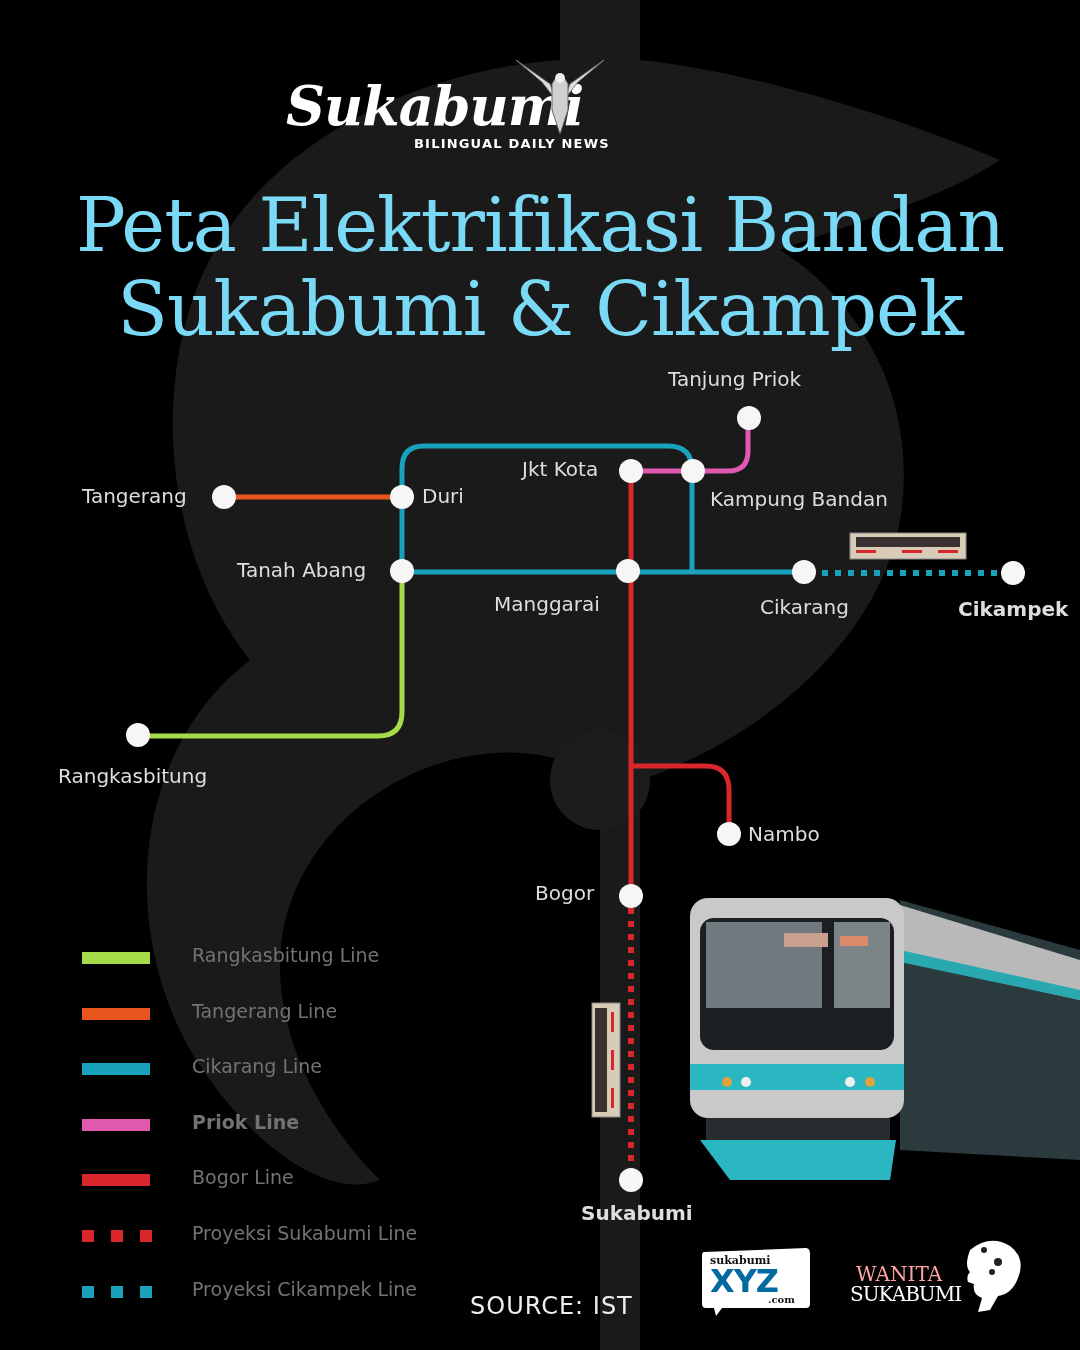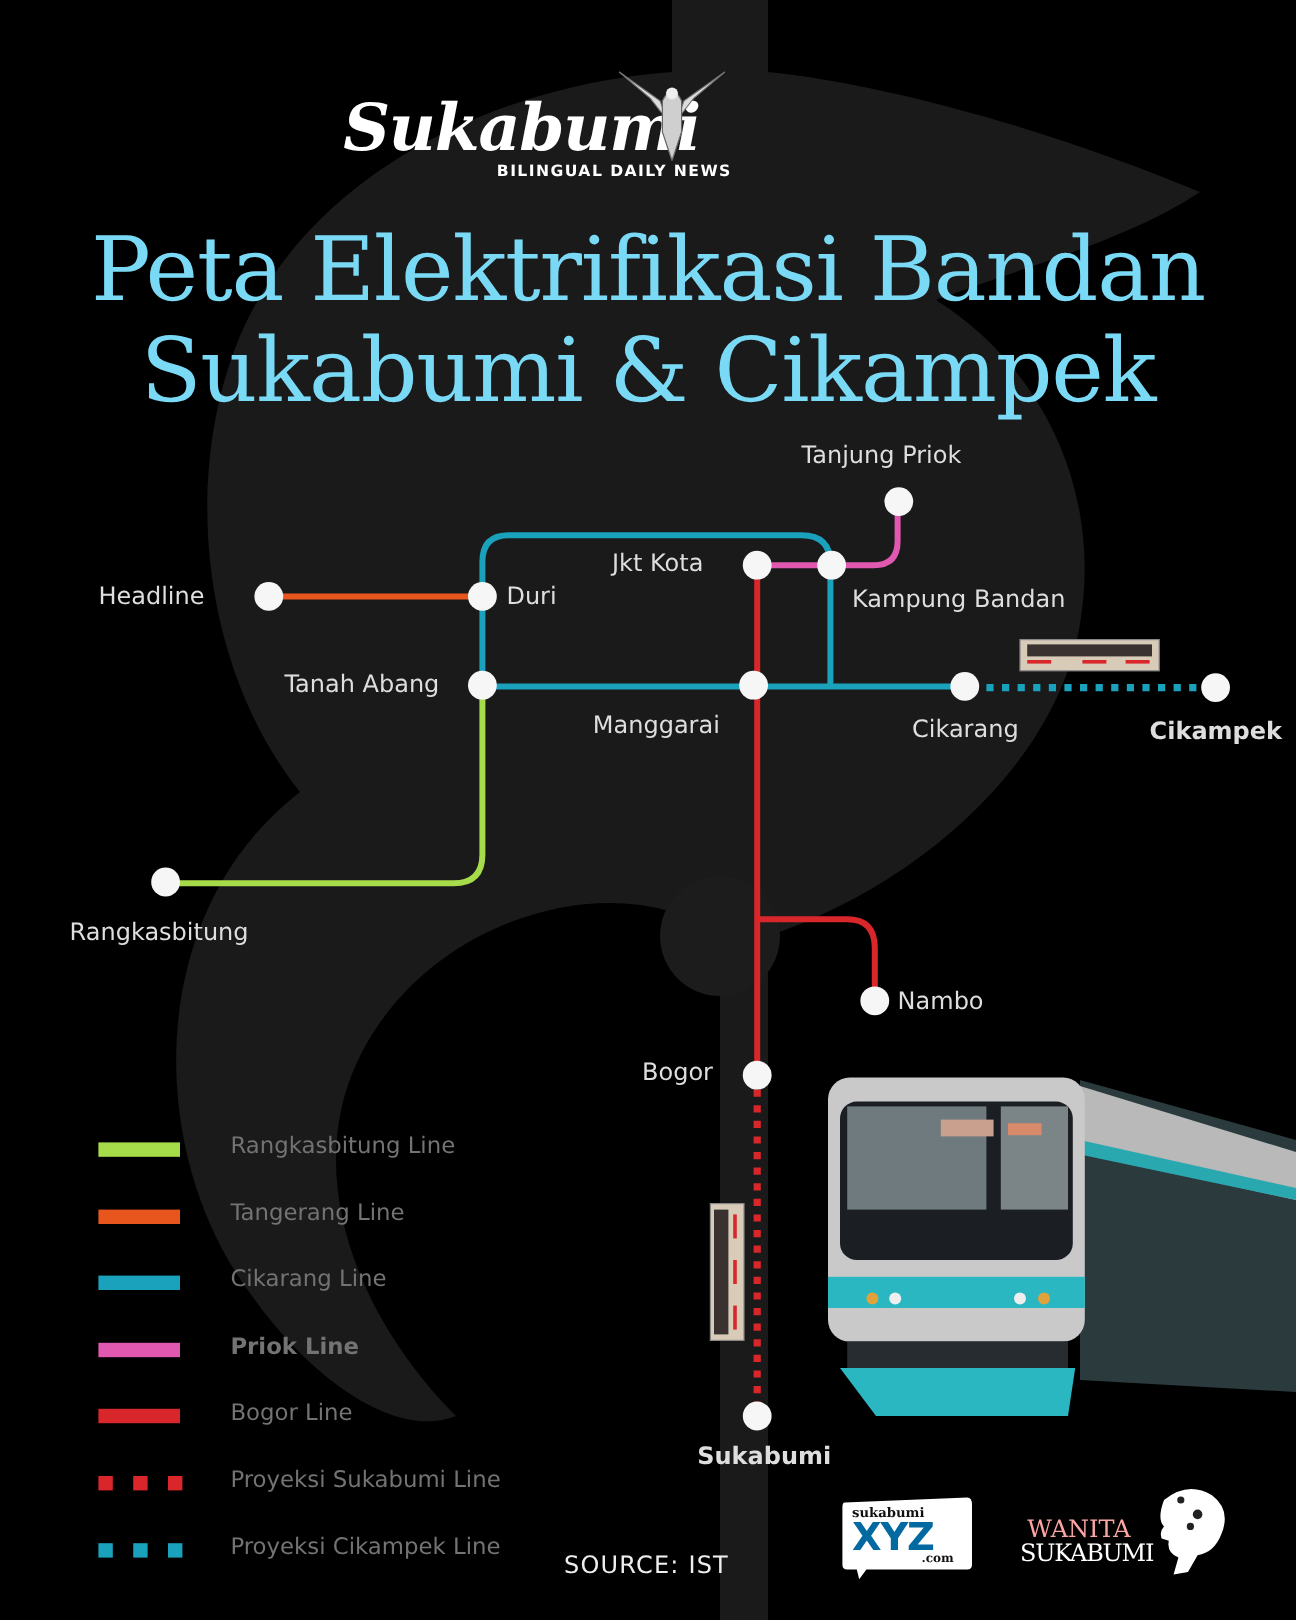--- a/index.html
+++ b/index.html
@@ -16,21 +16,21 @@
   .title.l2 { top:272px; }
   .map { position:absolute; left:0; top:0; width:1080px; height:1350px; }
   .lbl { position:absolute; font-size:20px; color:#dedede; white-space:nowrap; }
   .lbl.bold { font-weight:bold; }
   .legend { position:absolute; left:82px; top:940px; }
   .leg-row { position:absolute; left:0; height:30px; width:420px; }
   .leg-swatch { position:absolute; left:0; top:10px; width:68px; height:12px; }
   .leg-dots { position:absolute; left:0; top:10px; width:70px; height:12px; display:flex; justify-content:space-between; }
   .leg-dots span { width:12px; height:12px; display:block; }
   .leg-label { position:absolute; left:90px; top:2px; font-size:19px; color:#737373; white-space:nowrap;margin-left:20px; }
-  .source { position:absolute; left:470px; top:1292px; font-size:20px; color:#eee; letter-spacing:1px; }
+  .source { position:absolute; left:470px; top:1292px; font-size:24px; color:#eee; letter-spacing:1px; }
   .logo-xyz { position:absolute; left:700px; top:1246px; width:112px; height:70px; }
   .logo-wanita { position:absolute; left:850px; top:1236px; width:180px; height:80px; }
 </style>
 </head>
 <body>
 
 <svg class="bg-mark" width="1080" height="1350" viewBox="0 0 1080 1350">
   <path d="M560 0 L560 60 C420 70 260 140 200 280 C150 400 170 560 250 660 C120 760 120 960 210 1080 C260 1150 330 1200 380 1180 C300 1100 250 980 300 880 C360 760 520 720 600 780 L600 1350 L640 1350 L640 780 C760 740 880 640 900 520 C920 400 860 300 780 250 C860 220 940 200 1000 160 C880 110 740 70 640 60 L640 0 Z" fill="#1a1a1a"></path>
   <circle cx="600" cy="780" r="50" fill="#1c1c1c"></circle>
 </svg>
@@ -111,24 +111,24 @@
     <rect x="690" y="1064" width="214" height="26" fill="#2ab7c2"></rect>
     <circle cx="727" cy="1082" r="5" fill="#e0a23a"></circle>
     <circle cx="746" cy="1082" r="5" fill="#eee"></circle>
     <circle cx="850" cy="1082" r="5" fill="#eee"></circle>
     <circle cx="870" cy="1082" r="5" fill="#e0a23a"></circle>
     <rect x="706" y="1118" width="184" height="30" fill="#262c30"></rect>
     <path d="M700 1140 L896 1140 L890 1180 L730 1180 Z" fill="#2ab7c2"></path>
   </g>
 </svg>
 
-<div class="lbl" style="left:82px;top:484px;">Headline</div>
+<div class="lbl" style="left:82px;top:484px;">Tangerang</div>
 <div class="lbl" style="left:422px;top:484px;">Duri</div>
 <div class="lbl" style="left:237px;top:558px;">Tanah Abang</div>
-<div class="lbl" style="left:510px;top:457px;">Jkt Kota</div>
+<div class="lbl" style="left:522px;top:457px;">Jkt Kota</div>
 <div class="lbl" style="left:710px;top:487px;">Kampung Bandan</div>
 <div class="lbl" style="left:668px;top:367px;">Tanjung Priok</div>
 <div class="lbl" style="left:494px;top:592px;">Manggarai</div>
 <div class="lbl" style="left:760px;top:595px;">Cikarang</div>
 <div class="lbl bold" style="left:958px;top:597px;text-align:center;">Cikampek</div>
 <div class="lbl" style="left:58px;top:764px;">Rangkasbitung</div>
 <div class="lbl" style="left:748px;top:822px;">Nambo</div>
 <div class="lbl" style="left:535px;top:881px;">Bogor</div>
 <div class="lbl bold" style="left:581px;top:1201px;">Sukabumi</div>
 

